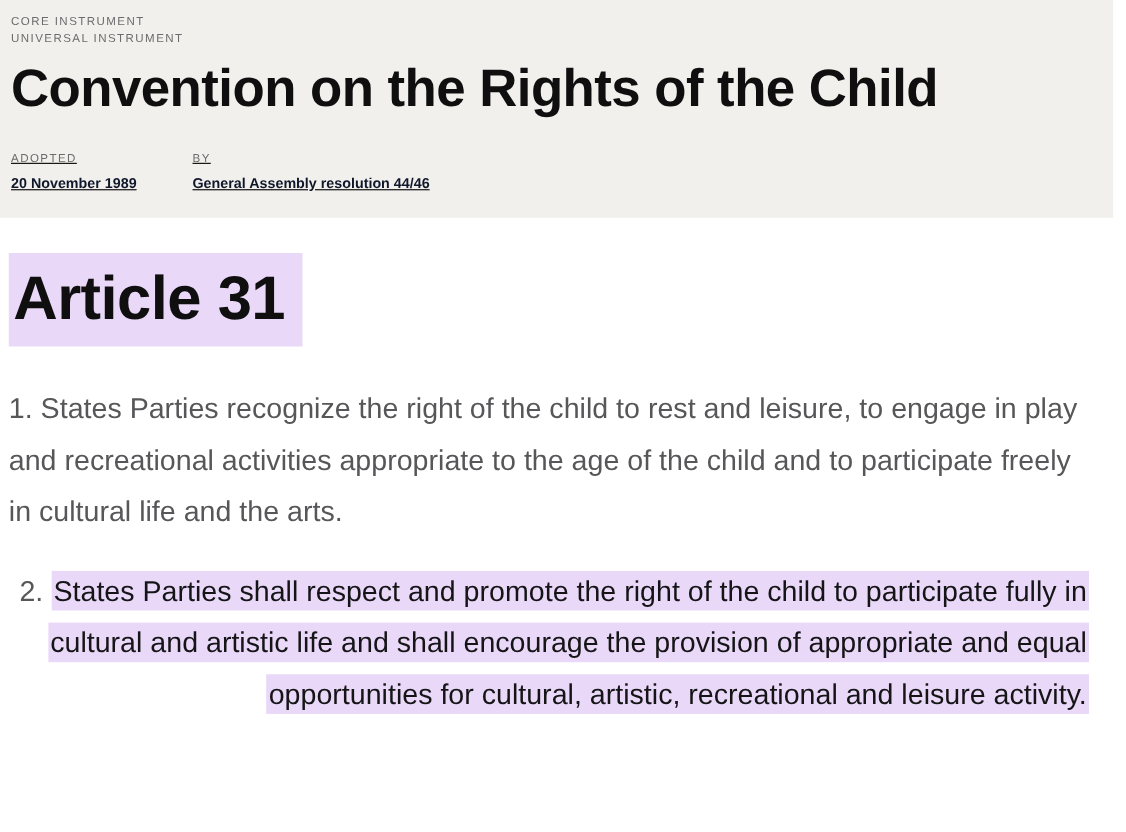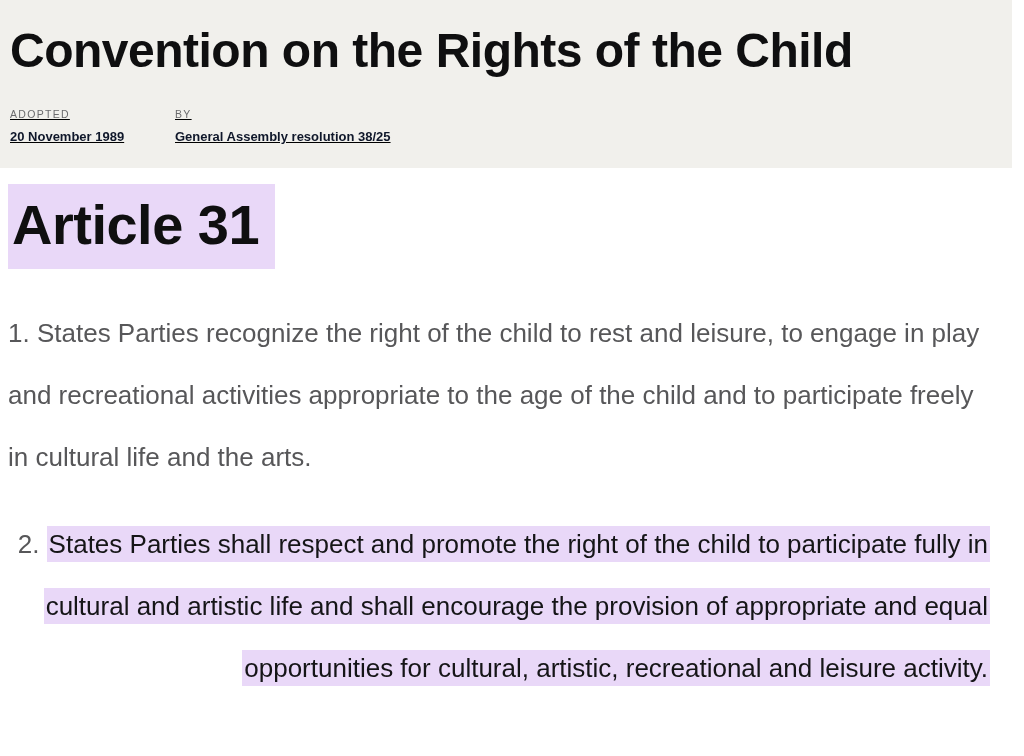--- a/index.html
+++ b/index.html
@@ -56,63 +56,67 @@
   .meta-value{
     display:block;
     margin-top:9px;
     font-size:13px;
     font-weight:700;
     color:#0f172a;
   }
   
   .article{padding:0 34px 0 8px;}
   .article-heading{
-    margin-top:29px;
+    margin-top:45px;
     font-size:56px;
     font-weight:800;
     letter-spacing:-0.5px;
     color:var(--heading-black);
     line-height:1;
   }
   .article-heading mark{
     background:var(--highlight);
     color:var(--heading-black);
     padding:9px 16px 13px 4px;
   }
   .para{
     font-size:26px;
-    line-height:62px;
+    line-height:47px;
     color:var(--body-gray);
     max-width:990px;
     font-weight:400;
   }
   .para-1{margin-top:49px;}
   .para-2{margin-top:25px;text-align:right;}
   .para .pfx{color:var(--body-gray);}
   .para mark{
     background:var(--highlight);
     color:var(--highlight-text);
     padding:3px 2px 3px 2px;
     -webkit-box-decoration-break:clone;
     box-decoration-break:clone;
   }
 </style>
 </head>
 <body>
 
 <header class="banner">
+  <div class="tags">
+    <span class="tag">CORE INSTRUMENT</span>
+    <span class="tag">UNIVERSAL INSTRUMENT</span>
+  </div>
   <h1 class="doc-title">Convention on the Rights of the Child</h1>
   <div class="meta-row">
     <div class="meta-col">
       <span class="meta-label">ADOPTED</span>
       <span class="meta-value">20 November 1989</span>
     </div>
     <div class="meta-col">
       <span class="meta-label">BY</span>
-      <span class="meta-value">General Assembly resolution 38/25</span>
+      <span class="meta-value">General Assembly resolution 44/46</span>
     </div>
   </div>
 </header>
 
 <main class="article">
   <h2 class="article-heading"><mark>Article 31</mark></h2>
 
   <p class="para para-1">
     <span class="pfx">1.</span>
     <span>States Parties recognize the right of the child to rest and leisure, to engage in play and recreational activities appropriate to the age of the child and to participate freely in cultural life and the arts.</span>

